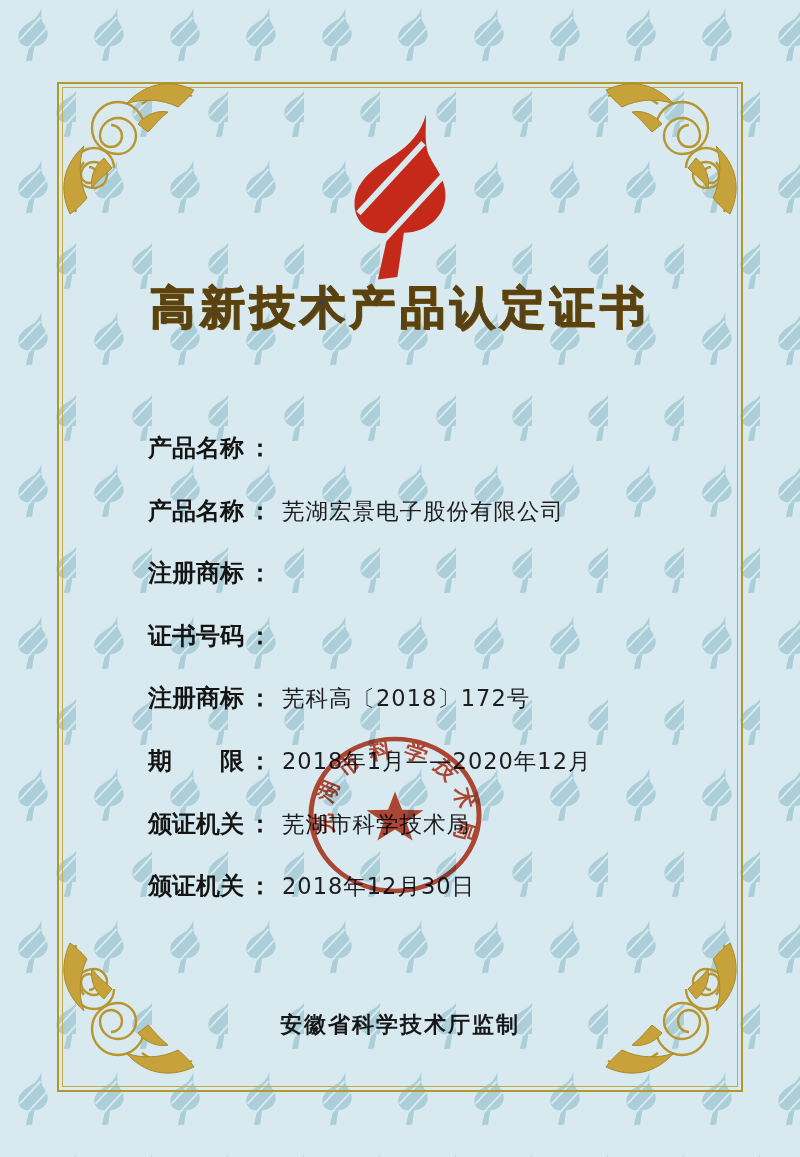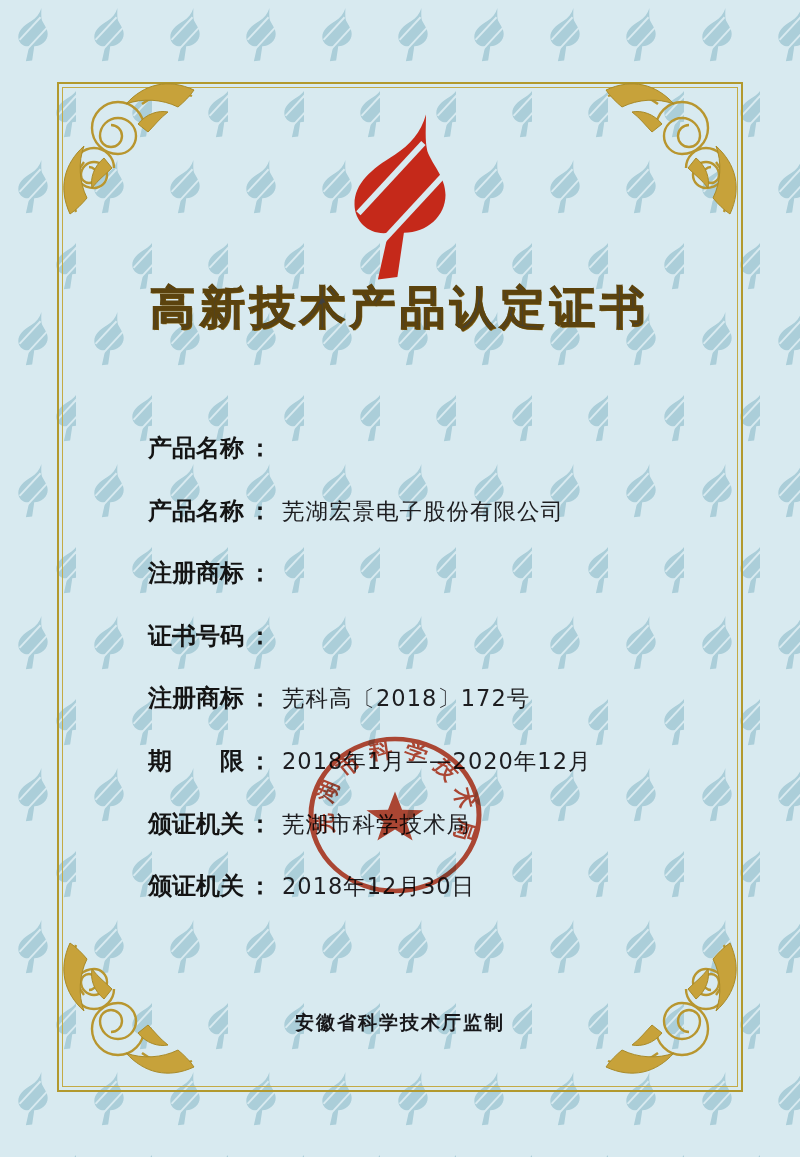--- a/index.html
+++ b/index.html
@@ -43,21 +43,21 @@
     color:#141414;line-height:30px;white-space:pre;
   }
   .colon{font-size:24px;font-weight:700;color:#141414;line-height:30px;}
   .value{font-size:22.5px;font-weight:400;color:#1d1d20;line-height:31px;margin-left:10px;letter-spacing:1px;}
   
   .seal{position:absolute;left:300px;top:729px;z-index:4;mix-blend-mode:multiply;opacity:.92;}
   .seal text{font-family:"DejaVu Sans",sans-serif;font-weight:700;}
   
   .footer{
     position:absolute;left:0;top:1010px;width:100%;text-align:center;
-    font-size:19px;font-weight:700;color:#17171a;letter-spacing:2px;z-index:3;
+    font-size:22px;font-weight:700;color:#17171a;letter-spacing:2px;z-index:3;
   }
 </style>
 </head>
 <body>
 
 <div class="certificate">
 
   <svg class="watermark" width="800" height="1157" aria-hidden="true">
     <defs>
       <g id="torch">

